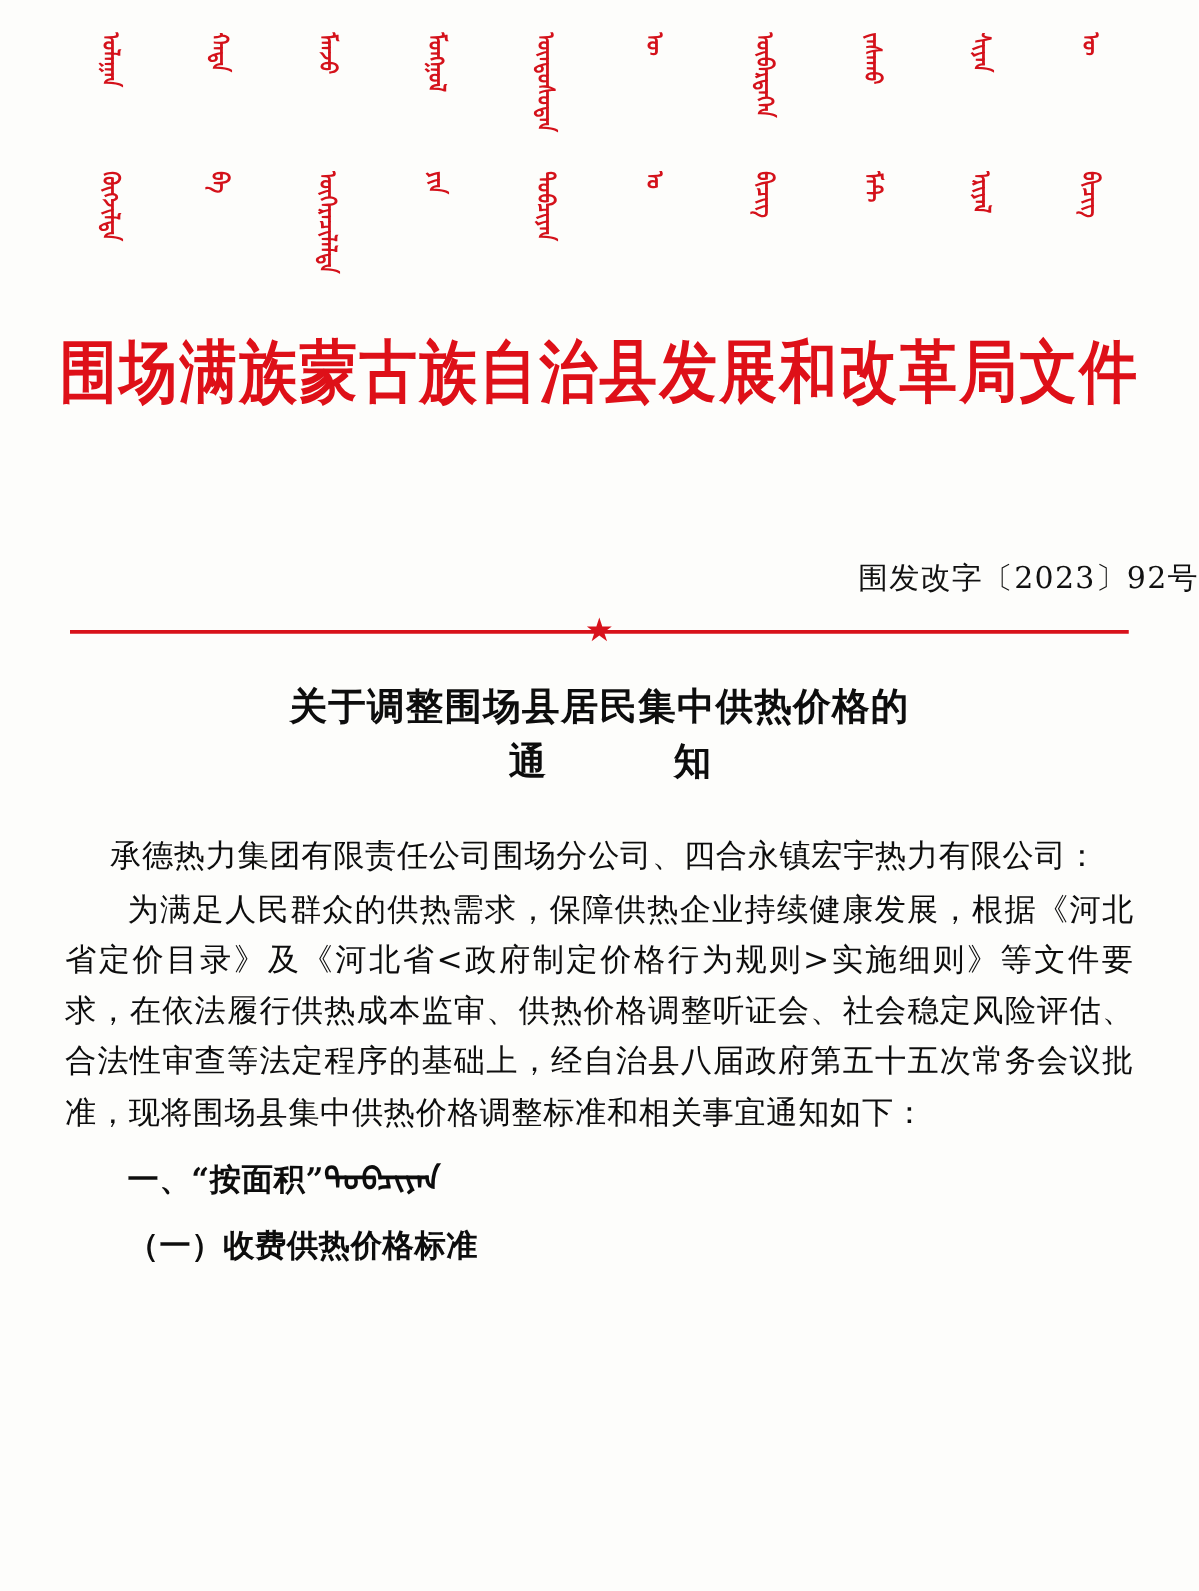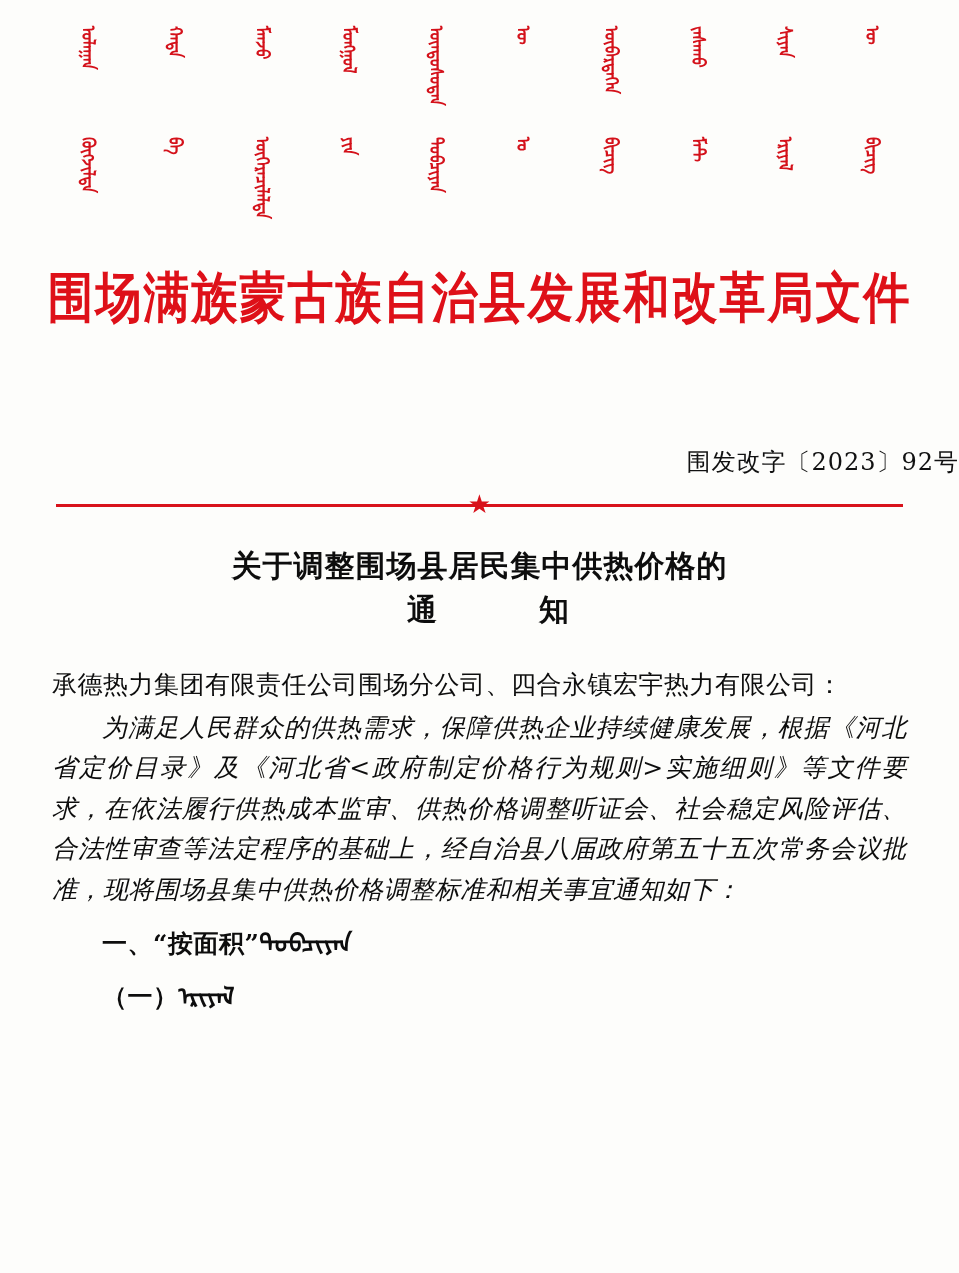--- a/index.html
+++ b/index.html
@@ -125,25 +125,25 @@
     margin: 34px 52px 0 52px;
     font-family: "DejaVu Serif", serif;
     font-size: 25px;
     line-height: 1.62;
     color: #0d0d0d;
     text-align: justify;
     letter-spacing: 0.5px;
   }
   .salutation {
     margin-bottom: 2px;
+    margin-left: 36px;
   }
   .para {
     text-indent: 2em;
     margin-bottom: 4px;
-    font-style: italic;
   }
   .section-head {
     font-weight: 700;
     margin-top: 14px;
     text-indent: 2em;
   }
   .sub-head {
     font-weight: 700;
     margin-top: 12px;
     text-indent: 2em;
@@ -194,16 +194,16 @@
 
   <div class="main-heading">
     <div class="line1">关于调整围场县居民集中供热价格的</div>
     <div class="line3">通　　知</div>
   </div>
 
   <div class="body-text">
     <div class="salutation">承德热力集团有限责任公司围场分公司、四合永镇宏宇热力有限公司：</div>
     <div class="para">为满足人民群众的供热需求，保障供热企业持续健康发展，根据《河北省定价目录》及《河北省&lt;政府制定价格行为规则&gt;实施细则》等文件要求，在依法履行供热成本监审、供热价格调整听证会、社会稳定风险评估、合法性审查等法定程序的基础上，经自治县八届政府第五十五次常务会议批准，现将围场县集中供热价格调整标准和相关事宜通知如下：</div>
     <div class="section-head">一、“按面积”ᠲᠣᠪᠴᠢᠶᠠᠨ</div>
-    <div class="sub-head">（一）ᠡᠷᠢᠶᠠᠯ</div>
+    <div class="sub-head">（一）收费供热价格标准</div>
   </div>
 
 </div>
 
 </body></html>

